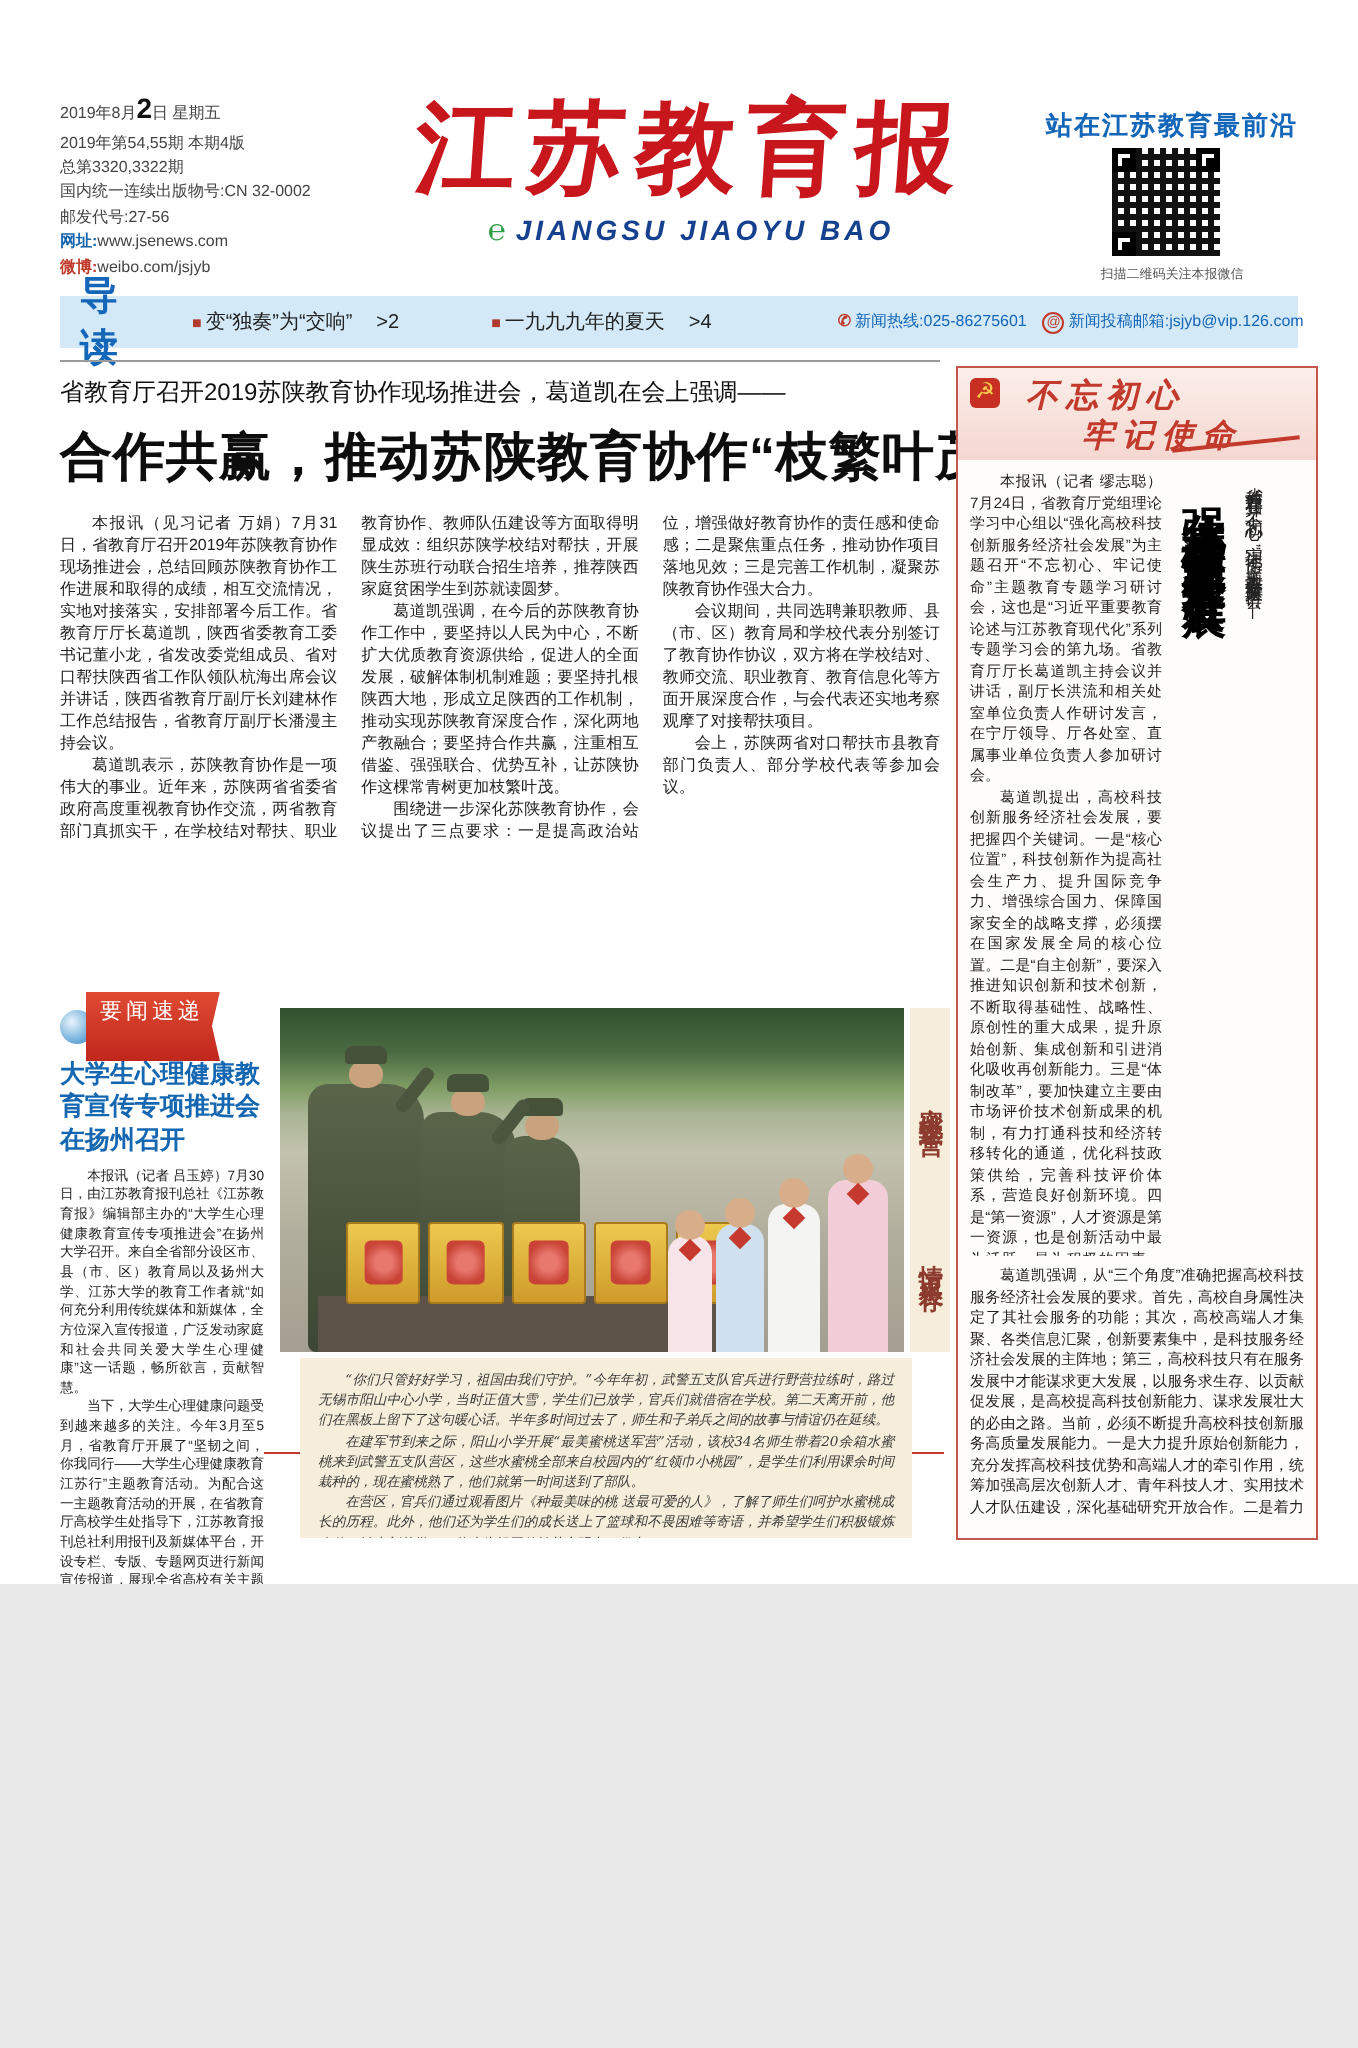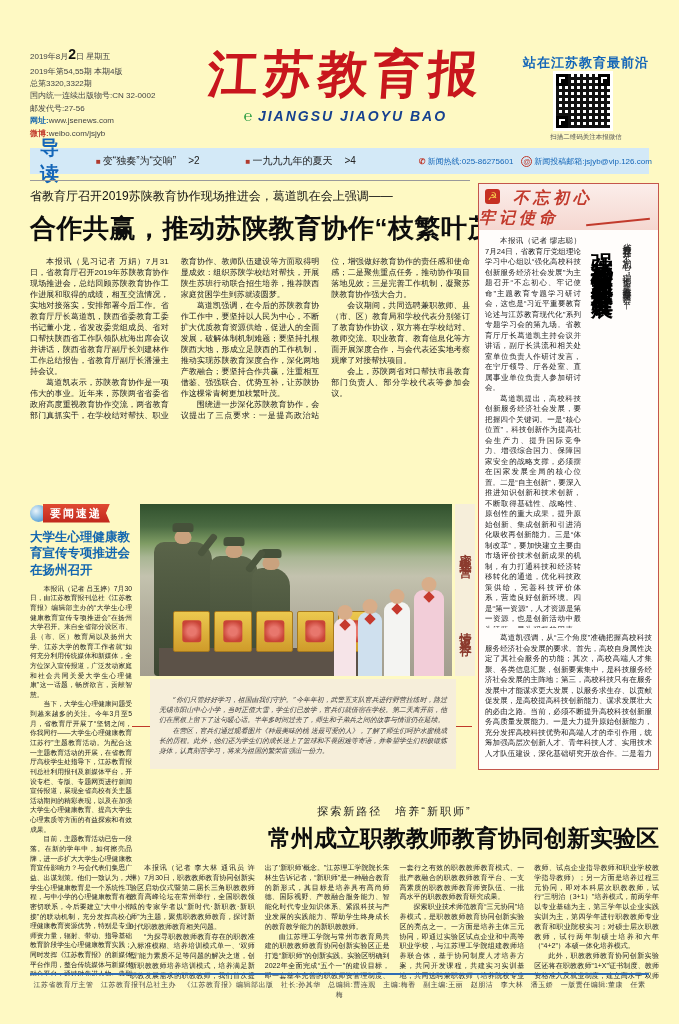--- a/index.html
+++ b/index.html
@@ -1,16 +1,16 @@
 <!DOCTYPE html>
 <html><head>
 <meta charset="utf-8">
 <style>
   html,body{margin:0;padding:0;background:#e9e9e9;}
-  .page{position:relative;width:679px;height:1024px;background:#fef9c3;margin:0 auto;
+  .page{position:relative;width:679px;height:792px;background:#ffffff;margin:0 auto;
         font-family:"Liberation Sans",sans-serif;color:#222;overflow:hidden;}
   
   .hdr-info{position:absolute;left:30px;top:44px;width:165px;font-size:8px;line-height:1.55;color:#444;}
   .hdr-info .day{font-size:14px;font-weight:bold;color:#111;}
   .lbl-web{color:#1565ae;font-weight:bold;}
   .lbl-weibo{color:#c0392b;font-weight:bold;}
   .masthead{position:absolute;left:183px;top:46px;width:325px;text-align:center;}
   .masthead .title{font-family:"DejaVu Serif",serif;font-weight:bold;font-size:50px;line-height:1.1;
         color:#c8161d;letter-spacing:5px;white-space:nowrap;transform:skewX(-4deg);}
   .masthead .sub{margin-top:6px;font-size:14px;font-weight:bold;font-style:italic;color:#16418f;letter-spacing:2px;text-align:center;}
@@ -45,36 +45,36 @@
   .lead .body p,.smallbody p{margin:0;text-indent:2em;}
   
   .sidebar{position:absolute;left:478px;top:183px;width:181px;height:587px;border:1px solid #c4564c;
         background:#fffdfb;box-sizing:border-box;overflow:hidden;}
   .sb-banner{position:relative;height:46px;background:linear-gradient(180deg,#fbeeea,#f5d7d0);overflow:hidden;}
   .sb-banner .emblem{position:absolute;left:6px;top:5px;width:15px;height:15px;background:#c62f22;border-radius:3px;
         color:#f6c84c;font-size:11px;line-height:15px;text-align:center;}
   .sb-banner .b1,.sb-banner .b2{font-family:"DejaVu Serif",serif;font-style:italic;font-weight:bold;
         color:#c23a2c;font-size:16px;line-height:1.25;letter-spacing:4px;}
   .sb-banner .b1{margin:4px 0 0 34px;}
-  .sb-banner .b2{}
+  .sb-banner .b2{margin-left:62px;}
   .sb-banner .swoosh{position:absolute;right:8px;bottom:7px;width:64px;height:2px;background:#c23a2c;transform:rotate(-6deg);}
   .sb-row{display:flex;height:400px;padding:6px 5px 2px 6px;box-sizing:border-box;}
   .sb-body{width:96px;font-size:7.5px;line-height:1.4;text-align:justify;overflow:hidden;color:#222;}
   .sb-body p,.sb-bottom p{margin:0;text-indent:2em;}
   .v-headline{writing-mode:vertical-rl;font-size:22px;font-weight:800;color:#000;letter-spacing:3px;
         margin:0 3px 0 6px;height:392px;}
   .v-kicker{writing-mode:vertical-rl;font-size:9px;color:#222;letter-spacing:1.5px;height:392px;}
   .sb-bottom{padding:3px 6px;font-size:7.5px;line-height:1.4;text-align:justify;height:122px;overflow:hidden;color:#222;}
   
   .left-art{position:absolute;left:30px;top:504px;width:102px;}
   .badge{display:flex;align-items:center;height:18px;}
   .badge .globe{width:17px;height:17px;border-radius:50%;
         background:radial-gradient(circle at 35% 35%,#eaf4fb,#7db7e0 55%,#3a7fc1);flex:none;}
-  .badge .ribbon{margin-left:-4px;background:linear-gradient(180deg,#e04a32,#c0271c);color:#fff;font-weight:bold;
-        font-size:11px;letter-spacing:2px;padding:2px 8px 2px 7px;
+  .badge .ribbon{margin-left:-4px;background:linear-gradient(180deg,#e04a32,#c0271c);color:#fff;font-weight:normal;
+        font-size:11px;letter-spacing:2px;padding:2px 8px 18px 7px;
         clip-path:polygon(0 0,100% 0,94% 50%,100% 100%,0 100%);}
   .left-art .lheadline{margin-top:7px;font-size:12.5px;font-weight:bold;color:#1467b0;line-height:1.3;}
   .left-art .smallbody{margin-top:6px;font-size:6.8px;line-height:1.42;text-align:justify;height:392px;overflow:hidden;color:#222;}
   
   .photo{position:absolute;left:140px;top:504px;width:312px;height:172px;overflow:hidden;
      background:linear-gradient(180deg,#31512e 0%,#4b6b42 13%,#7f9c64 23%,#a9b694 31%,#c3c2ae 42%,#b2ae9d 66%,#a39e8f 100%);}
   .soldier{position:absolute;border-radius:10px 18px 4px 4px;background:linear-gradient(180deg,#5a6449,#3d4733);}
   .soldier::before{content:"";position:absolute;top:-12px;left:50%;transform:translateX(-50%);
         width:17px;height:14px;border-radius:50% 50% 45% 45%;background:#c9a27e;}
   .soldier::after{content:"";position:absolute;top:-19px;left:50%;transform:translateX(-50%);
@@ -91,21 +91,21 @@
         width:15px;height:15px;border-radius:50%;background:#d8ad89;}
   .kid::after{content:"";position:absolute;top:3px;left:50%;transform:translateX(-50%) rotate(45deg);
         width:8px;height:8px;background:#c6392e;}
   
   .v-strip{position:absolute;left:455px;top:504px;width:20px;height:172px;background:#f6eeda;
         display:flex;flex-direction:column;align-items:center;justify-content:space-around;padding:8px 0;box-sizing:border-box;}
   .v-strip span{writing-mode:vertical-rl;font-size:12px;font-weight:bold;color:#8c3b2e;letter-spacing:3px;
         font-family:"DejaVu Serif",serif;}
   .cap-rule{position:absolute;left:132px;top:726px;width:340px;height:1px;background:#c0392b;}
   .caption{position:absolute;left:150px;top:679px;width:306px;height:90px;background:#f6eeda;z-index:2;
-        box-sizing:border-box;padding:16px 9px;font-size:6.8px;line-height:1.5;color:#3a3a3a;text-align:justify;
+        box-sizing:border-box;padding:6px 9px;font-size:6.8px;line-height:1.5;color:#3a3a3a;text-align:justify;
         font-family:"DejaVu Serif",serif;font-style:italic;overflow:hidden;}
   .caption p{margin:0;text-indent:2em;}
   
   .bottom-art{position:absolute;left:130px;top:772px;width:529px;}
   .bottom-art .bkicker{text-align:center;font-size:11px;color:#222;letter-spacing:2px;margin-top:32px;}
   .bottom-art .bheadline{text-align:right;font-size:23px;font-weight:800;color:#0d0d0d;margin:4px 0 9px;white-space:nowrap;}
   .bottom-art .bbody{column-count:4;column-gap:10px;font-size:7px;line-height:1.4;text-align:justify;
         height:124px;overflow:hidden;color:#222;}
   .bottom-art .bbody p{margin:0;text-indent:2em;}
   
@@ -217,20 +217,21 @@
 
   <div class="v-strip">
     <span>蜜桃送军营</span>
     <span>情谊永长存</span>
   </div>
 
   <div class="cap-rule"></div>
 
   <div class="caption">
     <p>“你们只管好好学习，祖国由我们守护。”今年年初，武警五支队官兵进行野营拉练时，路过无锡市阳山中心小学，当时正值大雪，学生们已放学，官兵们就借宿在学校。第二天离开前，他们在黑板上留下了这句暖心话。半年多时间过去了，师生和子弟兵之间的故事与情谊仍在延续。</p>
+    <p>在建军节到来之际，阳山小学开展“最美蜜桃送军营”活动，该校34名师生带着20余箱水蜜桃来到武警五支队营区，这些水蜜桃全部来自校园内的“红领巾小桃园”，是学生们利用课余时间栽种的，现在蜜桃熟了，他们就第一时间送到了部队。</p>
     <p>在营区，官兵们通过观看图片《种最美味的桃 送最可爱的人》，了解了师生们呵护水蜜桃成长的历程。此外，他们还为学生们的成长送上了篮球和不畏困难等寄语，并希望学生们积极锻炼身体，认真刻苦学习，将来为祖国的繁荣富强出一份力。</p>
 
   </div>
 
   <div class="bottom-art">
     <div class="bkicker">探索新路径　培养“新职师”</div>
     <div class="bheadline">常州成立职教教师教育协同创新实验区</div>
     <div class="bbody">
       <p>本报讯（记者 李大林 通讯员 许琳）7月30日，职教教师教育协同创新实验区启动仪式暨第二届长三角职教教师教育高峰论坛在常州举行，全国职教领域的专家学者以“新时代·新职教·新职师”为主题，聚焦职教教师教育，探讨新时代职教教师教育相关问题。</p>
       <p>“为探寻职教教师教育存在的职教准入标准模糊、培养培训模式单一、‘双师型’能力素质不足等问题的解决之道，创新职教教师培养培训模式，培养满足新职教发展需求的职教教师，我们首次提出了‘新职师’概念。”江苏理工学院院长朱林生告诉记者，“新职师”是一种融合教育的新形式，其目标是培养具有高尚师德、国际视野、产教融合服务能力、智能化时代专业知识体系、紧跟科技与产业发展的实践能力、帮助学生终身成长的教育教学能力的新职教教师。</p>

